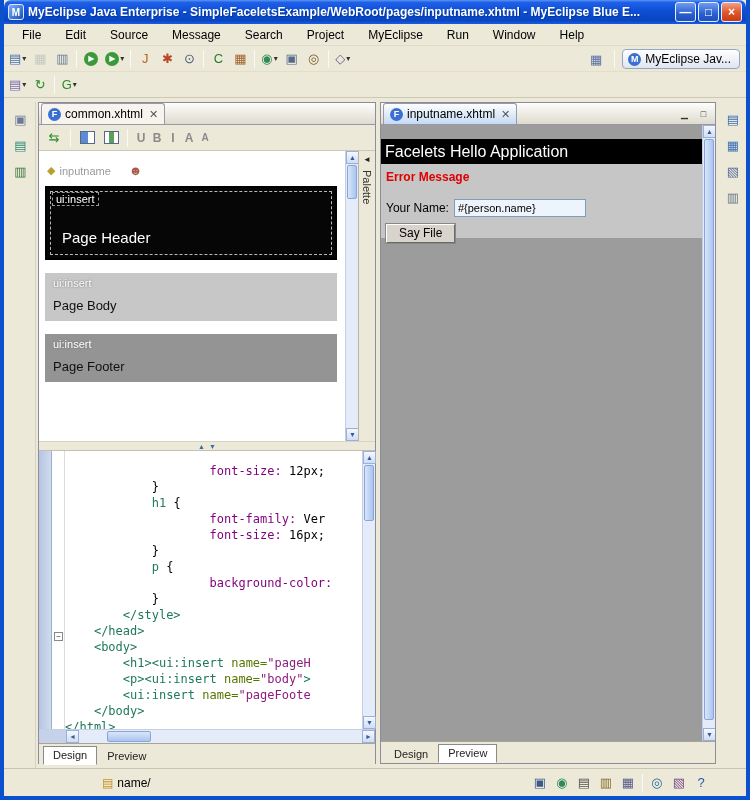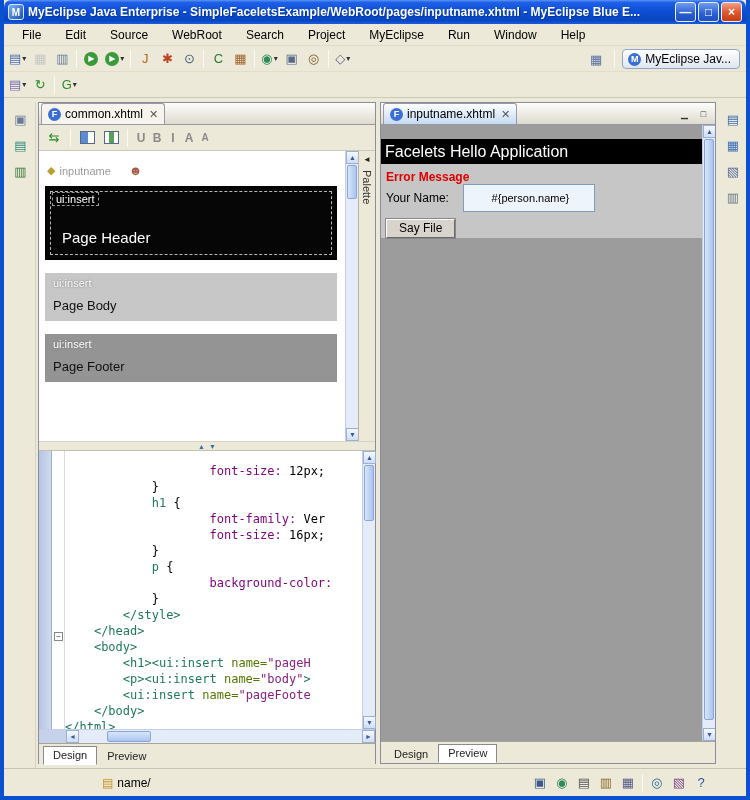--- a/index.html
+++ b/index.html
@@ -107,22 +107,22 @@
   .btabs { height:22px; background:#ece9d8; border-top:1px solid #a8a498; display:flex; align-items:flex-end; padding-left:4px; gap:1px; flex:0 0 auto; }
   .btab { font-size:11px; padding:2px 9px 3px; color:#222; }
   .btab.active { background:#fff; border:1px solid #8a8a8a; border-bottom:1px solid #fff; }
 
   
   .preview { flex:1; background:#9c9c9c; position:relative; overflow:hidden; }
   .pv-scroll { position:absolute; right:0; top:0; bottom:0; }
   .pv-head { position:absolute; left:0; right:13px; top:14px; height:25px; background:#000; color:#fff; font-size:16px; display:flex; align-items:center; padding-left:4px; }
   .pv-form { position:absolute; left:0; right:13px; top:39px; height:74px; background:#c6c6c6; padding:6px 0 0 5px; }
   .pv-error { color:#e00000; font-weight:bold; font-size:12px; }
-  .pv-row { display:flex; align-items:center; gap:14px; margin-top:0; }
-  .pv-input { width:132px; height:28px; background:#eef4fc; border:1px solid #7f9db9; font-size:11px; padding-left:3px; font-family:"Liberation Sans",sans-serif;text-align:center; }
+  .pv-row { display:flex; align-items:center; gap:5px; margin-top:15px; }
+  .pv-input { width:132px; height:18px; background:#eef4fc; border:1px solid #7f9db9; font-size:11px; padding-left:3px; font-family:"Liberation Sans",sans-serif; }
   .pv-btn { margin-top:7px; font-size:12px; padding:1px 12px 2px; background:#d8d4cc; border:1px solid; border-color:#fff #6a6a6a #6a6a6a #fff; box-shadow:0 0 0 1px #888; }
 
   
   .statusbar { position:absolute; left:0; top:768px; width:742px; height:28px; background:#ece9d8; border-top:1px solid #c8c4b4; display:flex; align-items:center; }
   .crumb { display:flex; align-items:center; gap:4px; margin-left:98px; }
   .crumb .g { color:#c89020; font-size:12px; }
   .status-icons { position:absolute; right:34px; display:flex; align-items:center; }
 </style>
 </head>
 <body>
@@ -136,21 +136,21 @@
       <div class="winbtn">—</div>
       <div class="winbtn">□</div>
       <div class="winbtn close">×</div>
     </div>
   </div>
 
   <div class="menubar">
       <div class="menu-item">File</div>
       <div class="menu-item">Edit</div>
       <div class="menu-item">Source</div>
-      <div class="menu-item">WebRoot</div>
+      <div class="menu-item">Message</div>
       <div class="menu-item">Search</div>
       <div class="menu-item">Project</div>
       <div class="menu-item">MyEclipse</div>
       <div class="menu-item">Run</div>
       <div class="menu-item">Window</div>
       <div class="menu-item">Help</div>
     </div>
 
   <div class="toolbar r1">
     <div class="persp">

